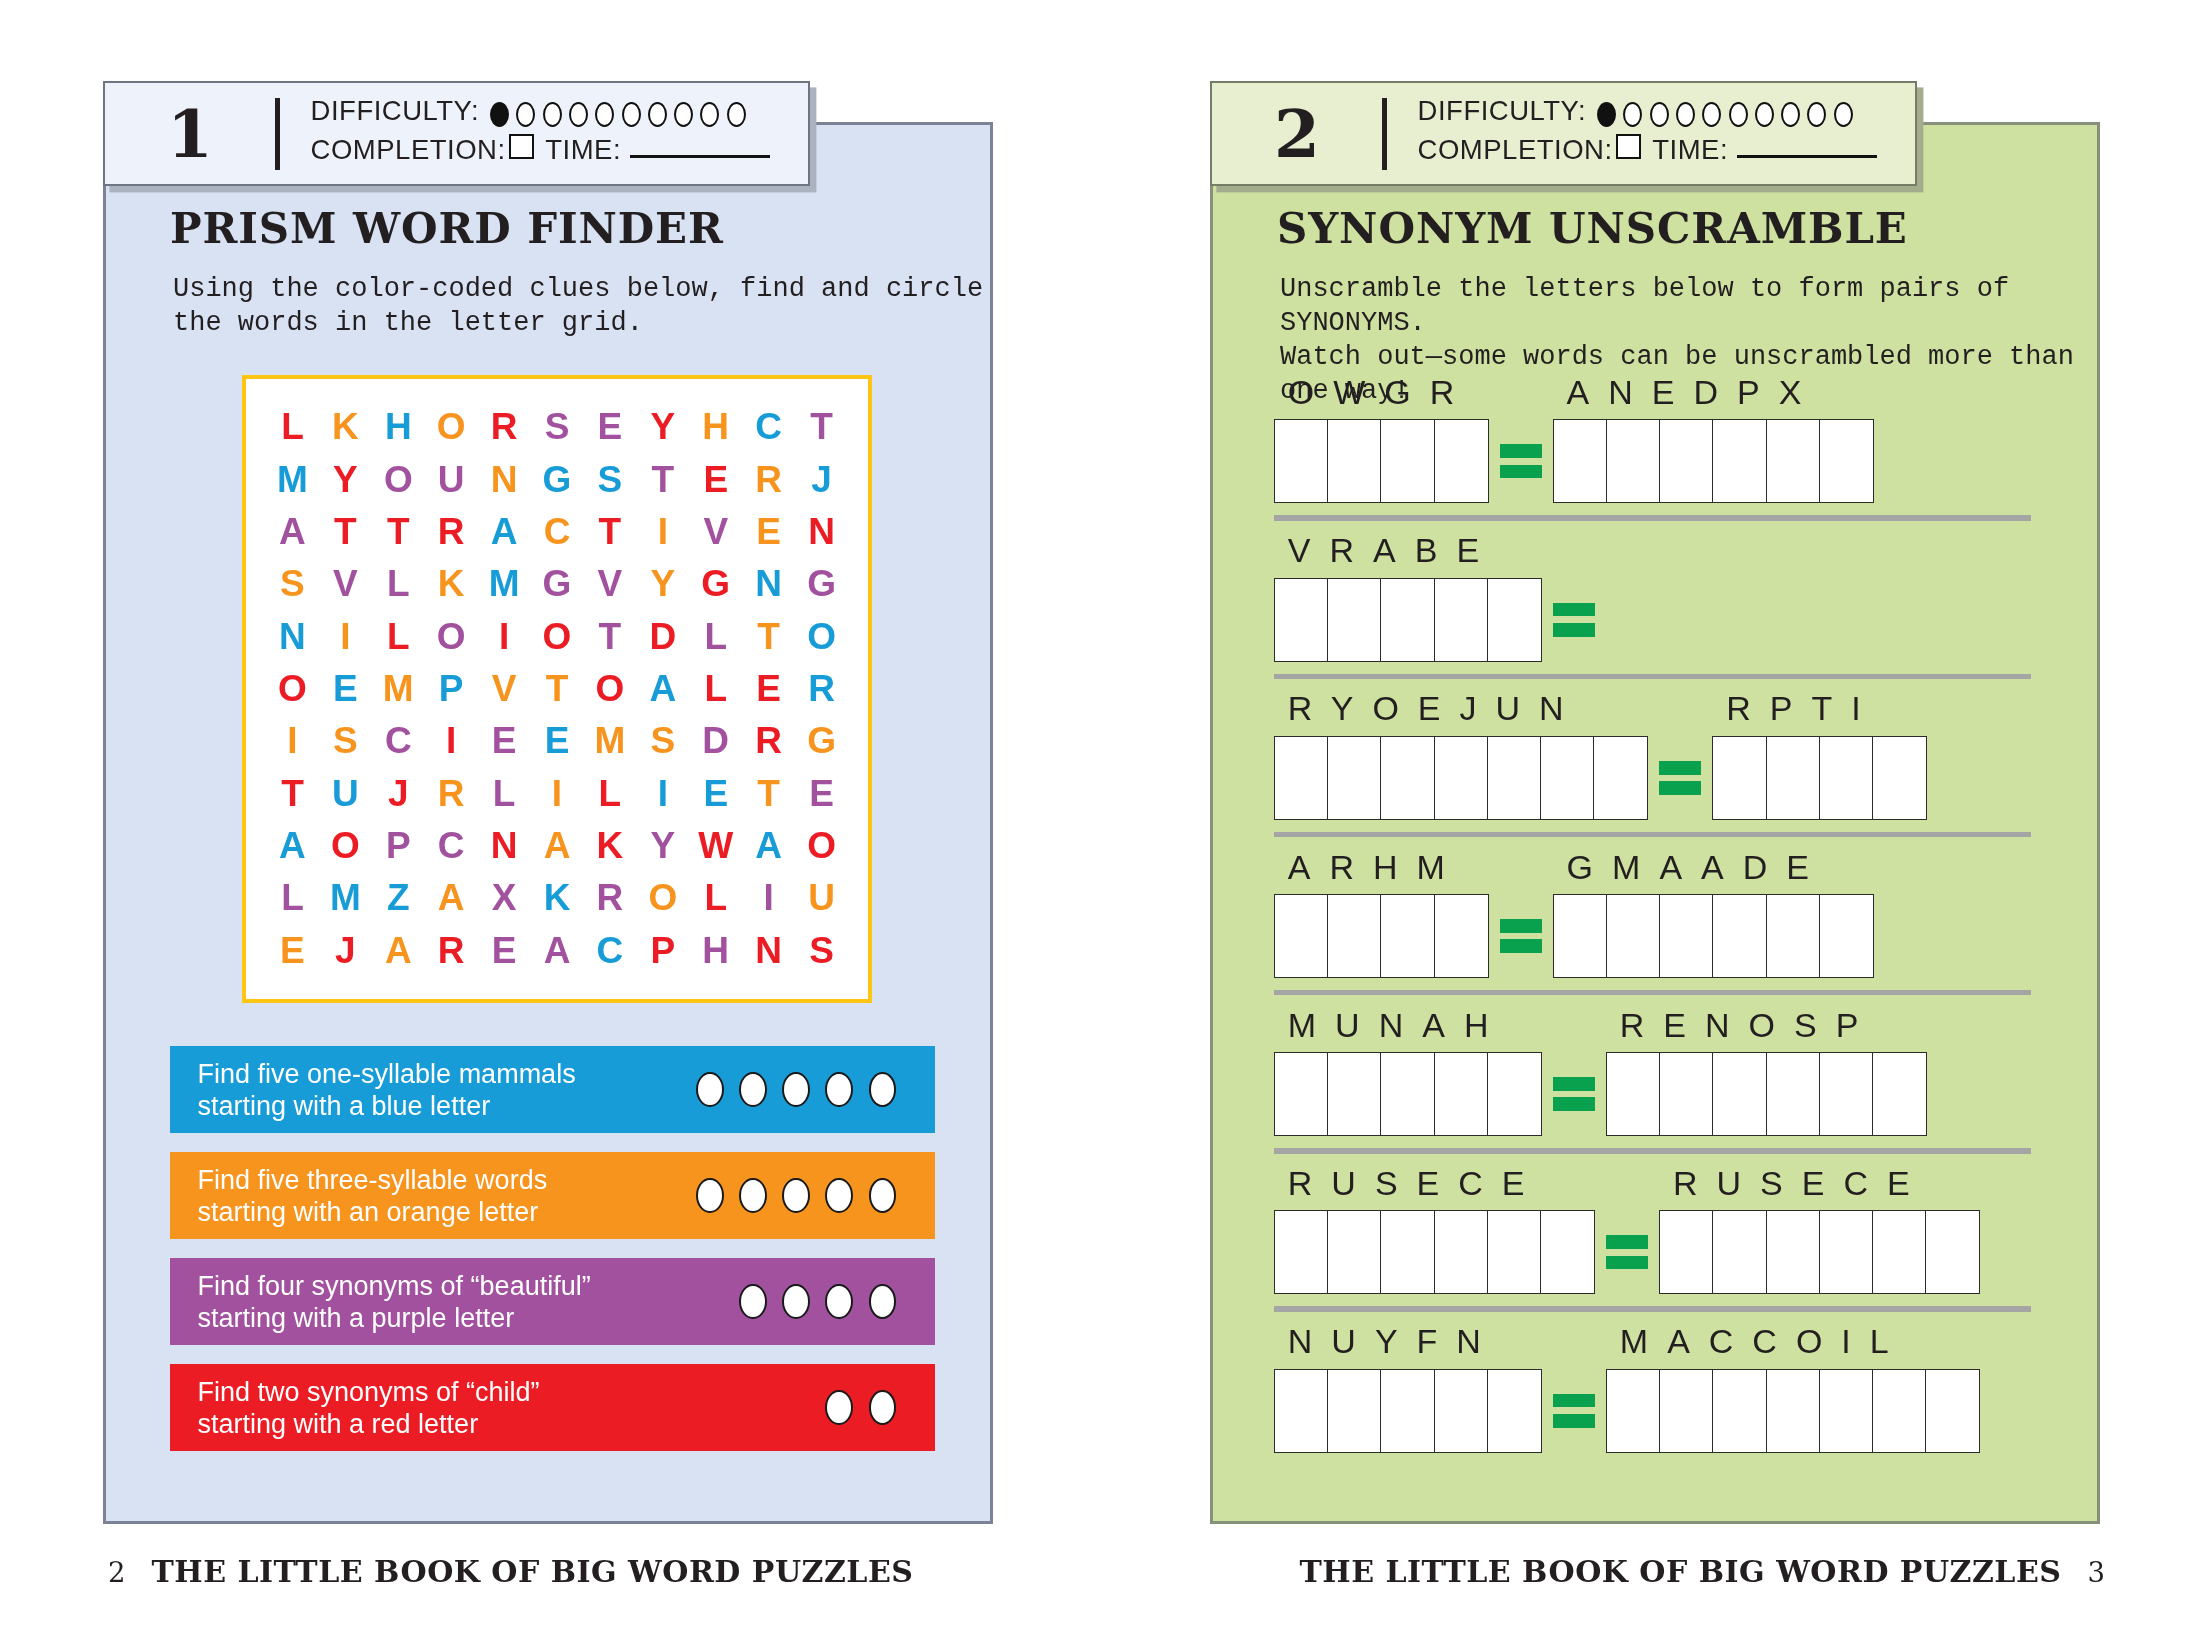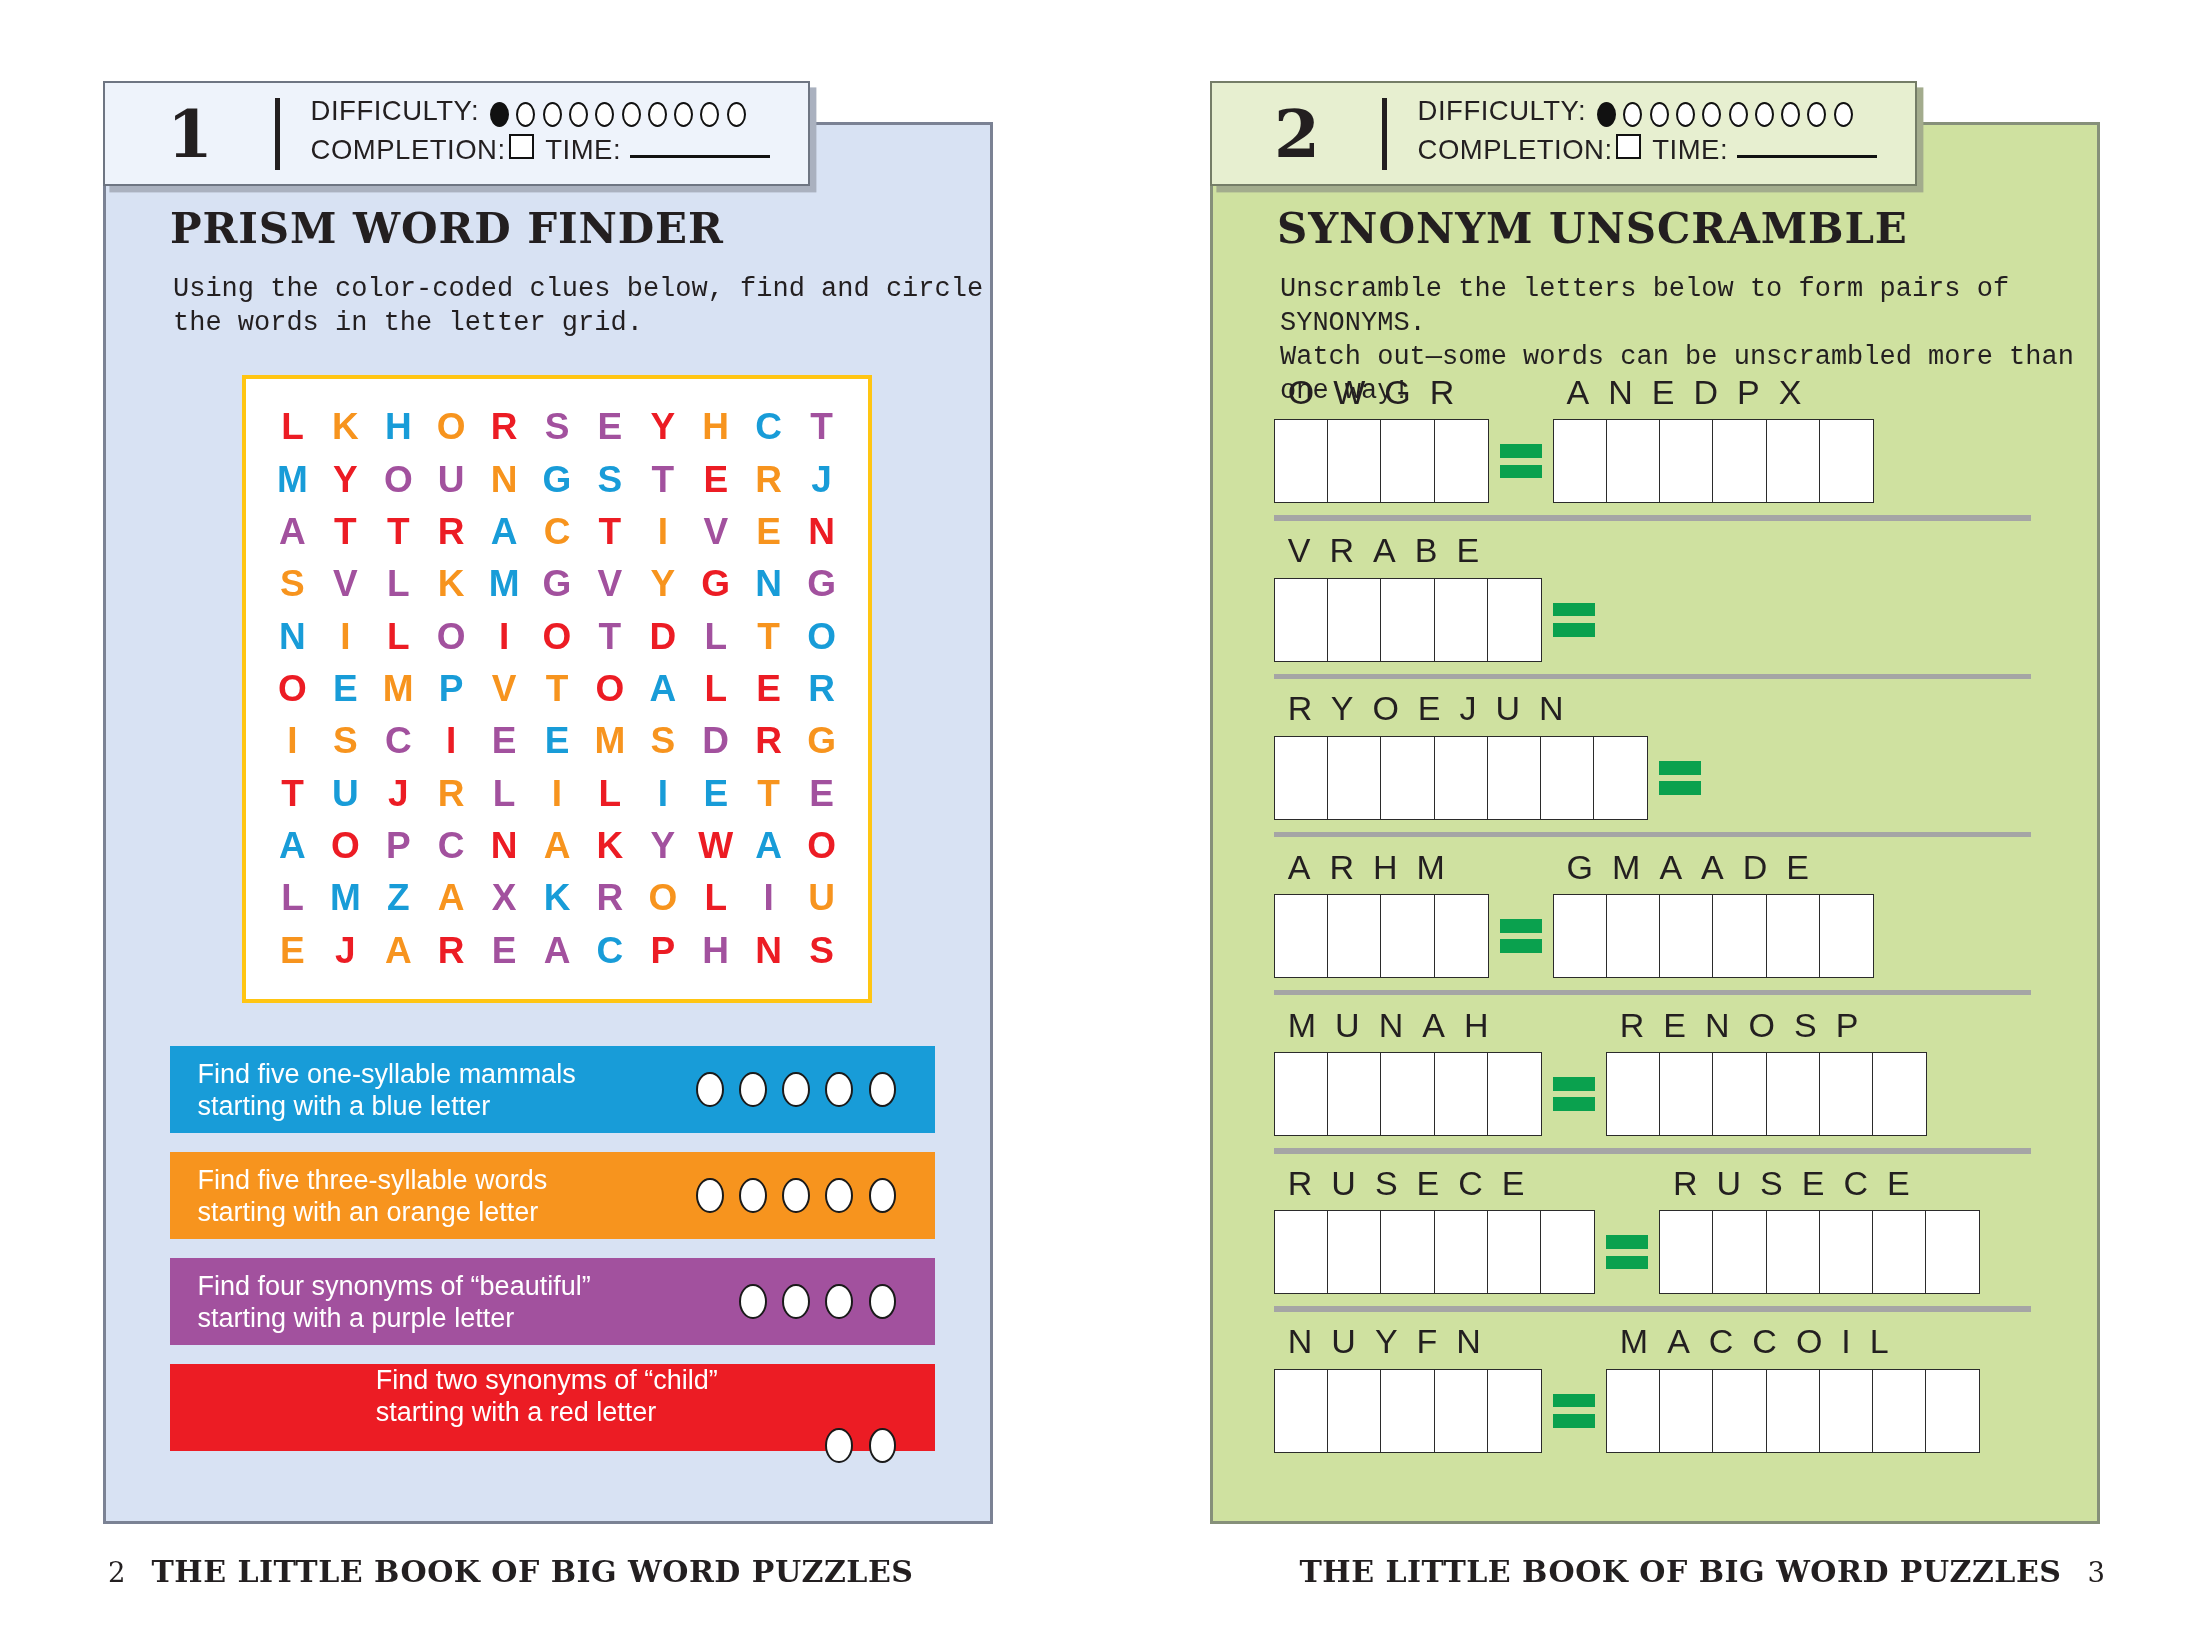--- a/index.html
+++ b/index.html
@@ -235,21 +235,21 @@
           <div>Find four synonyms of “beautiful”</div>
           <div>starting with a purple letter</div>
         </div>
         <div class="circles">
           <span class="circle"></span>
           <span class="circle"></span>
           <span class="circle"></span>
           <span class="circle"></span>
         </div>
       </div>
-      <div class="cluebar" style="background: rgb(236, 28, 36); flex-direction: column;">
+      <div class="cluebar" style="background: rgb(236, 28, 36);">
         <div>
           <div>Find two synonyms of “child”</div>
           <div>starting with a red letter</div>
         </div>
         <div class="circles">
           <span class="circle"></span>
           <span class="circle"></span>
         </div>
       </div>
     </div>
@@ -349,20 +349,29 @@
               <span class="sbox"></span>
               <span class="sbox"></span>
               <span class="sbox"></span>
               <span class="sbox"></span>
             </div>
           </div>
           <div class="equals">
             <span class="ebar"></span>
             <span class="ebar"></span>
           </div>
+          <div>
+            <div class="sword">RPTI</div>
+            <div class="sboxes">
+              <span class="sbox"></span>
+              <span class="sbox"></span>
+              <span class="sbox"></span>
+              <span class="sbox"></span>
+            </div>
+          </div>
         </div>
       </div>
       <div class="rdivider"></div>
       <div class="srow">
         <div class="sgroups">
           <div>
             <div class="sword">ARHM</div>
             <div class="sboxes">
               <span class="sbox"></span>
               <span class="sbox"></span>

